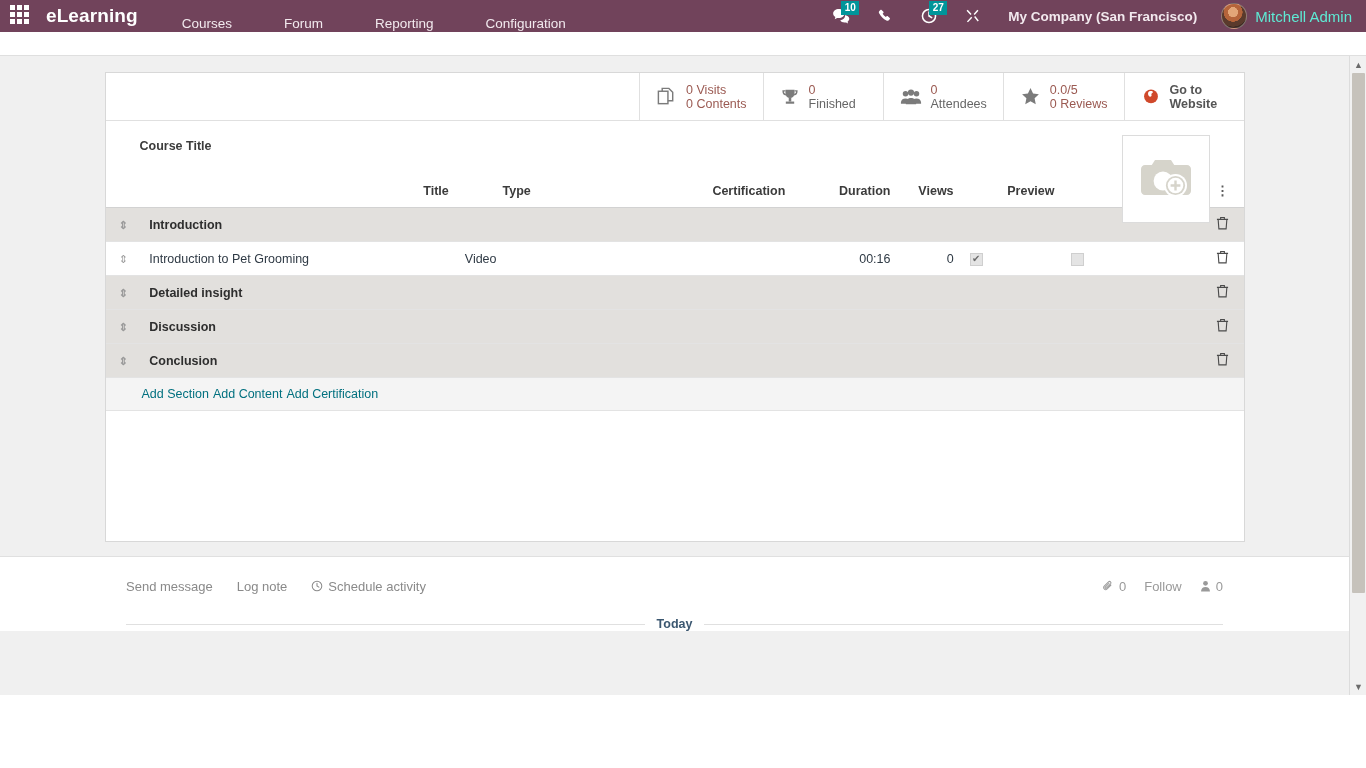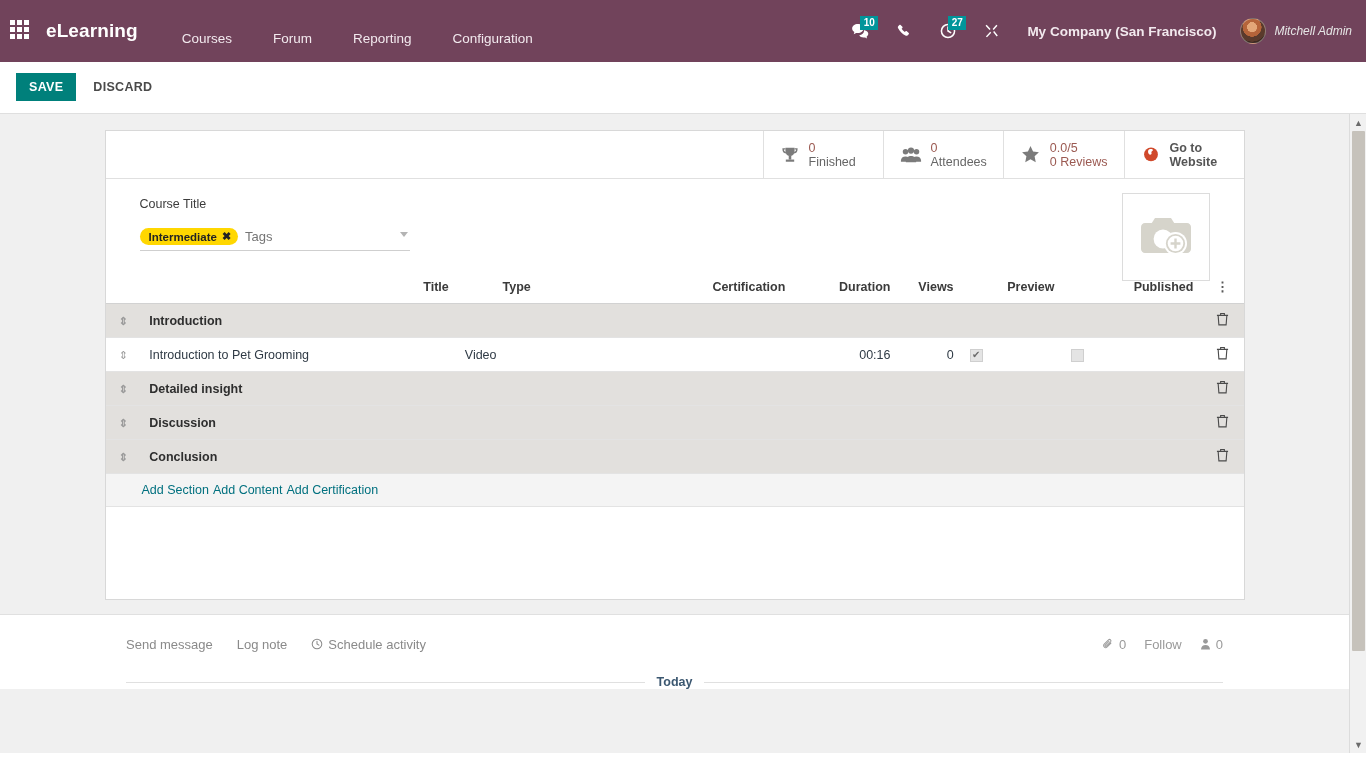--- a/index.html
+++ b/index.html
@@ -5,21 +5,21 @@
   * { box-sizing: border-box; margin: 0; padding: 0; }
   html, body {
     width: 1366px; height: 768px;
     font-family: "Liberation Sans", sans-serif;
     background: #ffffff;
     overflow: hidden;
   }
 
   
   .navbar {
-    height: 62px;
+    height: 32px;
     background: #71435b;
     display: flex;
     align-items: center;
     padding: 0 14px 0 10px;
     color: #ffffff;
     position: relative;
   }
   .apps-grid {
     width: 22px; height: 22px;
     display: grid;
@@ -31,21 +31,21 @@
   }
   .apps-grid i { background: #ffffff; display: block; width: 5px; height: 5px; }
   .brand {
     font-size: 19px;
     font-weight: bold;
     letter-spacing: .1px;
     margin-right: 26px;
     cursor: pointer;
     color: #fff;
   }
-  .nav-menu { display: flex; gap: 5px; margin-top: 14px; }
+  .nav-menu { display: flex; gap: 16px; margin-top: 14px; }
   .nav-menu .nav-item {
     font-size: 13.5px;
     padding: 6px 18px;
     color: #f2e9ee;
     cursor: pointer;
     white-space: nowrap;
   }
   .nav-right {
     margin-left: auto;
     display: flex;
@@ -87,21 +87,21 @@
     gap: 8px; padding-left: 10px;
     cursor: pointer;
   }
   .avatar-sm {
     width: 26px; height: 26px; border-radius: 50%;
     background: radial-gradient(circle at 46% 34%, #e3a678 0 24%, #b5643a 25% 46%, #5a3a2c 47% 70%, #3d2a22 71% 100%);
     border: 1px solid rgba(255,255,255,.35);
     overflow: hidden;
     flex: none;
   }
-  .user-name { font-size: 12px; color: #e5e5e5; white-space: nowrap; font-style: italic; }
+  .user-name { font-size: 15px; color: #5eead4; white-space: nowrap; }
 
   
   .control-panel {
     background: #ffffff;
     padding: 11px 16px 12px 16px;
     border-bottom: 1px solid #dfdfdf;
   }
   .breadcrumb {
     font-size: 19px;
     margin-bottom: 9px;
@@ -175,21 +175,21 @@
   .stat-btn .stat-ico { color: #7b7b7b; display: flex; align-items: center; }
   .stat-txt { line-height: 14px; }
   .stat-val { font-size: 12.5px; color: #9b5a52; display: block; }
   .stat-lbl { font-size: 12.5px; color: #666666; display: block; }
   .stat-btn.website .stat-val, .stat-btn.website .stat-lbl { color: #555; font-weight: bold; }
 
   
   .sheet-inner { padding: 18px 34px 20px 34px; position: relative; }
   .field-label {
     font-size: 12.5px;
-    font-weight: normal;
+    font-weight: bold;
     color: #3c3c3c;
     margin-bottom: 2px;
   }
   .title-row { position: relative; width: 590px; }
   .title-input {
     font-size: 30px;
     color: #111111;
     border: none;
     border-bottom: 1px solid #9a9a9a;
     outline: none;
@@ -456,32 +456,40 @@
     <div class="company-name">My Company (San Francisco)</div>
 
     <div class="user-menu">
       <div class="avatar-sm"></div>
       <span class="user-name">Mitchell Admin</span>
     </div>
   </div>
 </div>
 
 <div class="control-panel">
-  <div class="btn-row">
-    <button class="btn-save">SAVE</button>
-    <button class="btn-discard">DISCARD</button>
-  </div>
 </div>
 
 <div class="page-body">
   <div class="scroll-inner">
     <div class="sheet-wrap">
       <div class="sheet">
 
         <div class="stat-bar">
+          <div class="stat-btn">
+            <span class="stat-ico">
+              <svg width="21" height="21" viewBox="0 0 22 22" aria-hidden="true">
+                <rect x="2.5" y="5.5" width="10" height="13" fill="none" stroke="#7b7b7b" stroke-width="1.5"></rect>
+                <path d="M6.5 5.5V2.5h7l4 4v9h-5" fill="none" stroke="#7b7b7b" stroke-width="1.5"></path>
+              </svg>
+            </span>
+            <span class="stat-txt">
+              <span class="stat-val">0 Visits</span>
+              <span class="stat-val">0 Contents</span>
+            </span>
+          </div>
 
           <div class="stat-btn">
             <span class="stat-ico">
               <svg width="20" height="20" viewBox="0 0 22 22" aria-hidden="true">
                 <path fill="#7b7b7b" d="M6 3h10v4.2c0 2.8-2.2 5-5 5s-5-2.2-5-5V3z"></path>
                 <path fill="none" stroke="#7b7b7b" stroke-width="1.5" d="M6 4.3H3.4c0 2.7 1.2 4 3.1 4.4M16 4.3h2.6c0 2.7-1.2 4-3.1 4.4"></path>
                 <rect x="9.6" y="12" width="2.8" height="4" fill="#7b7b7b"></rect>
                 <rect x="6.4" y="16" width="9.2" height="2.4" fill="#7b7b7b"></rect>
               </svg>
             </span>
@@ -529,28 +537,20 @@
             <span class="stat-txt">
               <span class="stat-lbl">Go to</span>
               <span class="stat-lbl">Website</span>
             </span>
           </div>
         </div>
 
         <div class="sheet-inner">
           <div class="field-label">Course Title</div>
 
-          <div class="tags-row">
-            <span class="tag-chip">
-              <span>Intermediate</span>
-              <span class="tag-x">✖</span>
-            </span>
-            <input class="tags-input" placeholder="Tags" style="">
-            <span class="tags-caret"></span>
-          </div>
 
           <div class="img-placeholder">
             <svg width="62" height="52" viewBox="0 0 62 52" aria-hidden="true">
               <path fill="#d6d4cb" d="M20 7h16l3.2 5H52c2.2 0 4 1.8 4 4v22c0 2.2-1.8 4-4 4H10c-2.2 0-4-1.8-4-4V16c0-2.2 1.8-4 4-4h6.8L20 7z"></path>
               <circle cx="28" cy="28" r="9.4" fill="#ffffff"></circle>
               <circle cx="40.5" cy="32.5" r="11.5" fill="#ffffff"></circle>
               <circle cx="40.5" cy="32.5" r="9.6" fill="#d6d4cb"></circle>
               <circle cx="40.5" cy="32.5" r="7.8" fill="#ffffff"></circle>
               <path fill="#d6d4cb" d="M39.3 27.6h2.4v9.8h-2.4zM35.6 31.3h9.8v2.4h-9.8z"></path>
             </svg>

